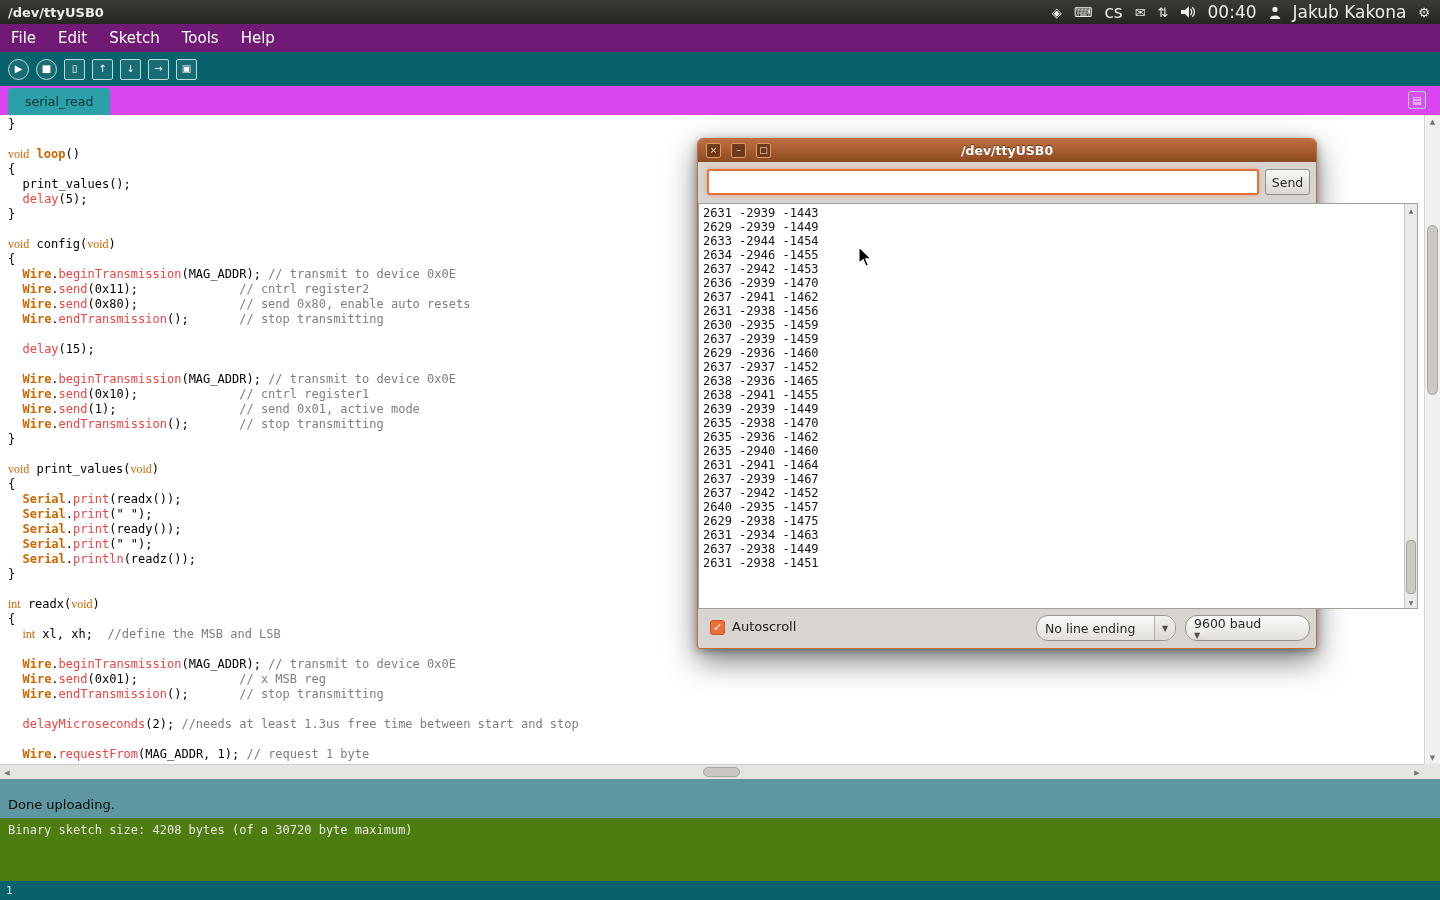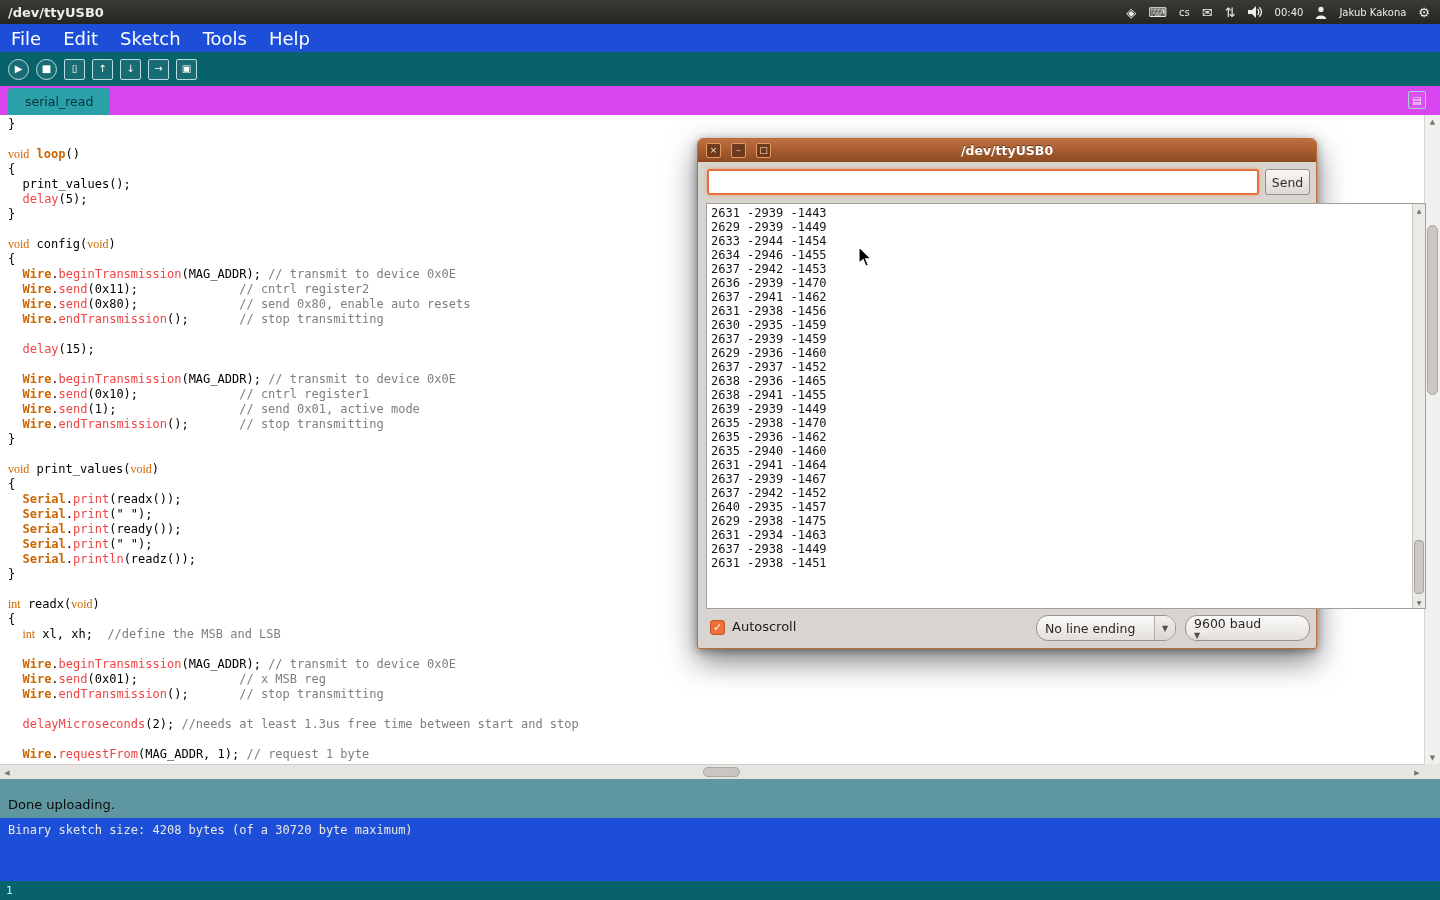--- a/index.html
+++ b/index.html
@@ -5,25 +5,25 @@
   * { margin:0; padding:0; box-sizing:border-box; }
   body { font-family:"DejaVu Sans","Liberation Sans",sans-serif; background:#444; }
   .screen { position:relative; width:1440px; height:900px; overflow:hidden; background:#FFFFFF; }
 
   
   .top-panel { position:absolute; top:0; left:0; width:1440px; height:24px;
     background:linear-gradient(#3B3A36,#262520); color:#EDEDEB; display:flex; align-items:center; font-size:13px; }
   .tp-title { font-weight:bold; padding-left:8px; }
   .tp-right { margin-left:auto; display:flex; align-items:center; gap:12px; padding-right:10px; }
   .tp-icon { font-size:13px; color:#EDEDEB; display:flex; align-items:center; }
-  .tp-text { font-size:10px; }
-
-  
-  .menubar { position:absolute; top:24px; left:0; width:1440px; height:28px; background:#1d4ed8;
-    display:flex; align-items:center; color:#FFFFFF; font-size:18px; }
+  .tp-text { font-size:17px; }
+
+  
+  .menubar { position:absolute; top:24px; left:0; width:1440px; height:28px; background:#701a75;
+    display:flex; align-items:center; color:#FFFFFF; font-size:15px; }
   .menu-item { padding:0 11px; height:100%; display:flex; align-items:center; }
 
   
   .toolbar { position:absolute; top:52px; left:0; width:1440px; height:34px; background:#07626B;
     display:flex; align-items:center; gap:7px; padding-left:8px; }
   .tb-btn { width:21px; height:21px; border:1px solid #BADCDE; color:#FFFFFF; background:rgba(255,255,255,0.07);
     display:flex; align-items:center; justify-content:center; font-size:10px; line-height:1; }
   .tb-round { border-radius:50%; }
   .tb-square { border-radius:2px; }
 
@@ -61,21 +61,21 @@
   .hs-arrow { position:absolute; top:0; width:14px; height:15px; color:#77746D; font-size:7px;
     display:flex; align-items:center; justify-content:center; }
   .hs-left { left:0; } .hs-right { right:0; }
   .hs-thumb { position:absolute; left:703px; top:2px; width:37px; height:10px; background:#C9C6C1;
     border:1px solid #A9A69F; border-radius:5px; }
   .scroll-corner { position:absolute; top:764px; left:1424px; width:16px; height:15px; background:#E7E5E2; }
 
   
   .statusbar { position:absolute; top:779px; left:0; width:1440px; height:39px; background:#5E97A0;
     color:#0B0B0B; font-size:13px; padding:18px 0 0 8px; }
-  .console { position:absolute; top:818px; left:0; width:1440px; height:63px; background:#1d4ed8;
+  .console { position:absolute; top:818px; left:0; width:1440px; height:63px; background:#4d7c0f;
     color:#E8E8E8; font:12px/15px "DejaVu Sans Mono","Liberation Mono",monospace; padding:5px 8px; }
   .footer { position:absolute; top:881px; left:0; width:1440px; height:19px; background:#07626B;
     color:#DDEFF1; font:11px "DejaVu Sans Mono","Liberation Mono",monospace; display:flex; align-items:center;
     padding-left:6px; }
 
   
   .serial-window { position:absolute; left:697px; top:138px; width:620px; height:511px; background:#D8D4CF;
     border:1px solid #C06A35; border-radius:6px 6px 3px 3px;
     box-shadow:0 12px 30px rgba(0,0,0,0.5), 0 2px 8px rgba(0,0,0,0.35); }
   .sw-titlebar { height:23px; background:linear-gradient(#C07040,#8C4920); border-radius:5px 5px 0 0;
@@ -86,21 +86,21 @@
   .sw-btn { width:15px; height:15px; background:#6E3A1B; border:1px solid #E09A62; border-radius:2px;
     color:#F6E4D4; font-size:9px; line-height:1; display:flex; align-items:center; justify-content:center; }
 
   .sw-input { position:absolute; left:9px; top:30px; width:552px; height:26px; border:2px solid #E5713B;
     border-radius:3px; background:#FFFFFF; font-size:13px; padding:0 5px; outline:none;
     box-shadow:0 0 4px rgba(240,115,60,0.55); font-family:"DejaVu Sans","Liberation Sans",sans-serif; }
   .sw-send { position:absolute; left:567px; top:30px; width:45px; height:26px;
     background:linear-gradient(#F8F7F5,#DCD8D2); border:1px solid #928E86; border-radius:3px;
     font-size:12.5px; color:#312E2A; display:flex; align-items:center; justify-content:center; }
 
-  .sw-output-wrap { position:absolute; left:8px; top:64px; width:720px; height:406px; background:#FFFFFF;
+  .sw-output-wrap { position:absolute; left:0; top:64px; width:720px; height:406px; background:#FFFFFF;
     border:1px solid #A39F98; }
   .sw-output { position:absolute; left:0; top:0; right:13px; bottom:0; overflow:hidden; color:#141414;
     font:12px/14px "DejaVu Sans Mono","Liberation Mono",monospace; padding:2px 4px; }
   .serial-line { white-space:pre; height:14px; }
   .sw-scroll { position:absolute; right:0; top:0; bottom:0; width:13px; background:#ECEAE7;
     border-left:1px solid #C9C6C1; }
   .sw-sarrow { position:absolute; left:0; width:12px; height:12px; color:#6F6C66; font-size:6px;
     display:flex; align-items:center; justify-content:center; }
   .sw-sup { top:0; } .sw-sdown { bottom:0; }
   .sw-sthumb { position:absolute; left:1px; width:10px; top:336px; height:54px; background:#CDCAC5;

